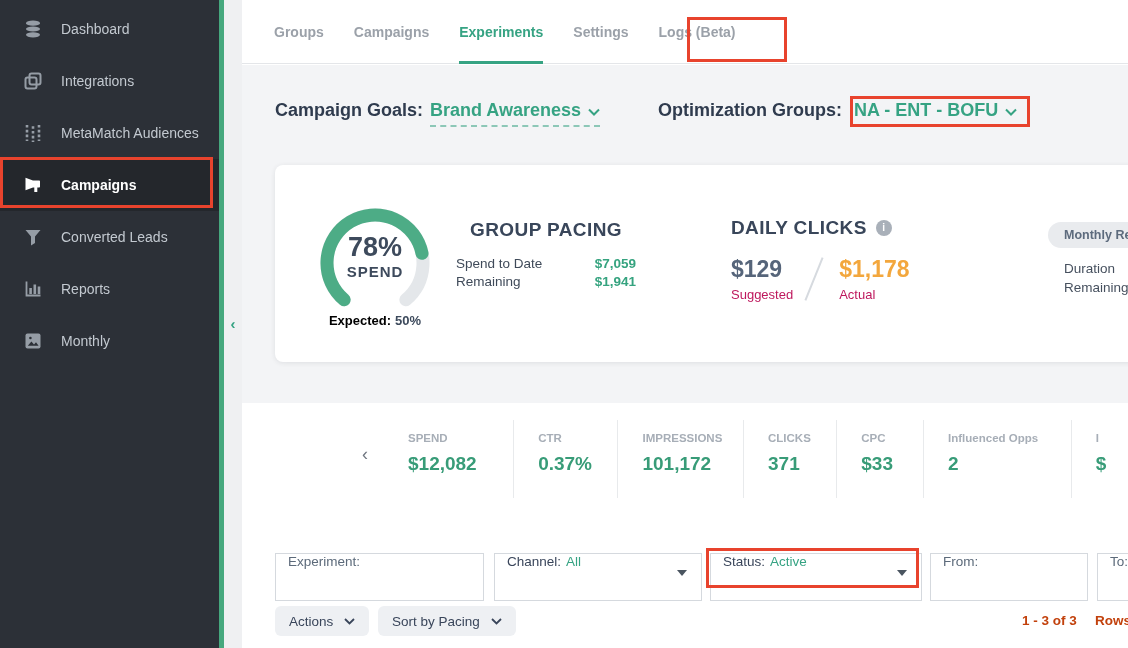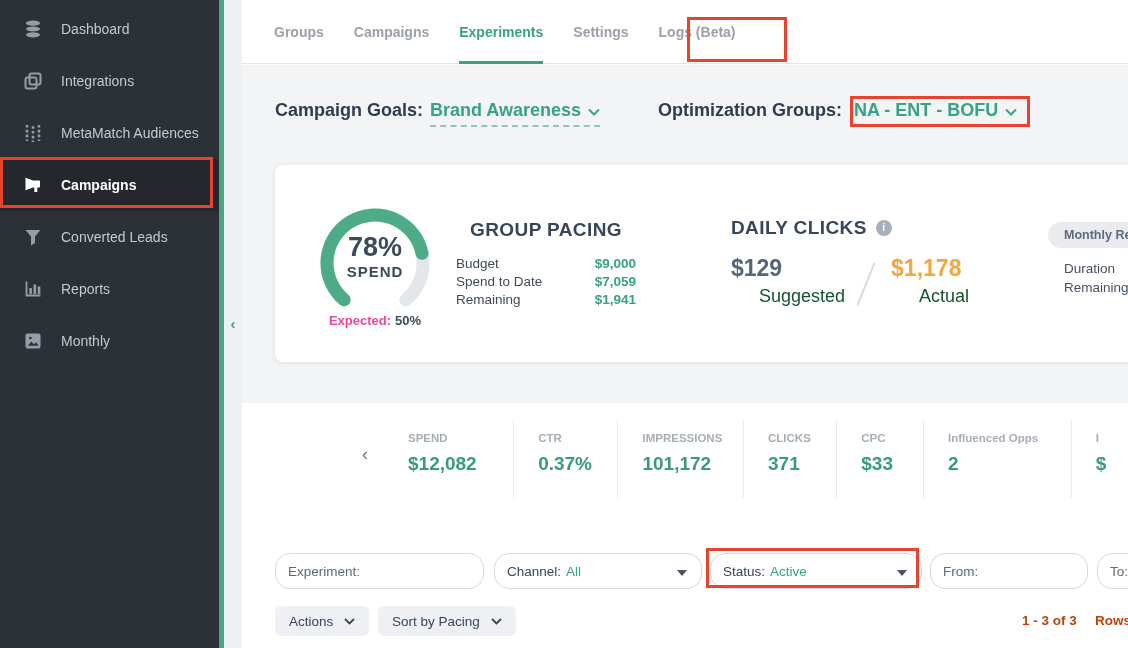--- a/index.html
+++ b/index.html
@@ -32,53 +32,53 @@
   .goal-link svg { position:relative; top:1px; }
   .opt-group { position:absolute; left:416px; top:100px; font-size:18px; font-weight:bold; color:#2f3b4e; white-space:nowrap; }
 
   
   .card { position:absolute; left:33px; top:165px; width:900px; height:197px; background:#fff; border-radius:8px; box-shadow:0 1px 5px rgba(40,50,60,.10); }
   .gauge-wrap { position:absolute; left:40px; top:38px; width:120px; height:120px; }
   .gauge-text { position:absolute; left:0; top:30px; width:120px; text-align:center; }
   .gauge-pct { font-size:27px; font-weight:bold; color:#3d4a5c; line-height:28px; }
   .gauge-sub { font-size:15px; font-weight:bold; color:#3d4a5c; letter-spacing:1px; margin-top:2px; }
   .expected { position:absolute; left:24px; top:148px; width:152px; text-align:center; font-size:13px; font-weight:bold; }
-  .expected .exp-label { color:#ec4899; }
+  .expected .exp-label { color:#000000; }
   .expected .exp-value { color:#3d4a5c; margin-left:4px; }
 
   .group-pacing { position:absolute; left:181px; top:54px; width:180px; }
   .panel-title { font-size:19px; font-weight:bold; color:#39465a; letter-spacing:.4px;text-align:center; }
   .gp-rows { margin-top:14px; }
   .gp-row { display:flex; justify-content:space-between; font-size:13.5px; line-height:18px; }
   .gp-label { color:#3f4a59; }
   .gp-value { color:#35a37f; font-weight:bold; }
 
   .daily-budget { position:absolute; left:456px; top:52px; }
   .db-title-row { display:flex; align-items:center; gap:9px; }
   .info-icon { width:16px; height:16px; border-radius:50%; background:#a9b0b9; color:#fff; font-size:10px; font-weight:bold; text-align:center; line-height:16px; font-style:normal; cursor:pointer; }
   .db-values { display:flex; align-items:flex-end; margin-top:17px; }
   .db-num { font-size:23px; font-weight:bold; line-height:25px; }
   .db-suggested .db-num { color:#56657a; }
   .db-actual .db-num { color:#f3a73d; }
-  .db-cap { font-size:18px; color:#14532d; margin-top:5px;margin-left:28px; }
+  .db-cap { font-size:13px; color:#be185d; margin-top:5px; }
   .db-slash { width:2px; height:46px; background:#d6dadf; transform:rotate(22deg); margin:0 24px 0 20px; }
 
   .monthly-pill { position:absolute; left:773px; top:57px; height:26px; border-radius:13px; background:#e9ebee; color:#5d6b7d; font-size:12.5px; font-weight:bold; line-height:26px; padding:0 16px; white-space:nowrap; cursor:default; }
   .dur-block { position:absolute; left:789px; top:94px; font-size:13.5px; color:#46505e; line-height:19px; white-space:nowrap; }
 
   
   .metrics-chevron { position:absolute; left:120px; top:444px; font-size:18px; color:#6f7680; cursor:pointer; }
   .metrics { position:absolute; left:142px; top:420px; right:0; height:78px; display:flex; }
   .metric { padding:12px 0 0 24px; }
   .metric + .metric { border-left:1px solid #e8eaec; }
   .m-label { font-size:11.5px; font-weight:bold; color:#a7aeb7; white-space:nowrap; }
   .m-value { font-size:19px; font-weight:bold; color:#389c78; margin-top:9px; white-space:nowrap; }
 
   
-  .filter-box { position:absolute; top:553px; height:36px; background:#fff; border:1px solid #d5d9de; border-radius:15px; display:flex; align-items:center; padding:0 12px; font-size:13.5px; cursor:text; }
+  .filter-box { position:absolute; top:553px; height:48px; background:#fff; border:1px solid #d5d9de; border-radius:0; display:flex; align-items:flex-start; padding:0 12px; font-size:13.5px; cursor:text; }
   .filter-box.select { cursor:pointer; }
   .f-label-muted { color:#5c6a7a; }
   .f-label { color:#39455a; }
   .f-value { color:#36a383; font-weight:normal; margin-left:5px; }
   .f-caret { position:absolute; right:14px; top:16px; width:0; height:0; border-left:5px solid transparent; border-right:5px solid transparent; border-top:6px solid #4a5560; }
 
   
   .btn { position:absolute; top:606px; height:30px; background:#eef0f3; border-radius:6px; display:flex; align-items:center; gap:11px; padding:0 14px; font-size:13.5px; color:#39455a; cursor:pointer; white-space:nowrap; }
   .pag { position:absolute; top:613px; font-size:13.5px; font-weight:bold; color:#c2410c; white-space:nowrap; }
 
@@ -210,24 +210,20 @@
           <div class="gauge-sub">SPEND</div>
         </div>
       </div>
       <div class="expected">
         <span class="exp-label">Expected:</span><span class="exp-value">50%</span>
       </div>
 
       <div class="group-pacing">
         <div class="panel-title">GROUP PACING</div>
         <div class="gp-rows">
-          <div class="gp-row">
-            <span class="gp-label">Budget</span>
-            <span class="gp-value">$9,000</span>
-          </div>
           <div class="gp-row">
             <span class="gp-label">Spend to Date</span>
             <span class="gp-value">$7,059</span>
           </div>
           <div class="gp-row">
             <span class="gp-label">Remaining</span>
             <span class="gp-value">$1,941</span>
           </div>
         </div>
       </div>

